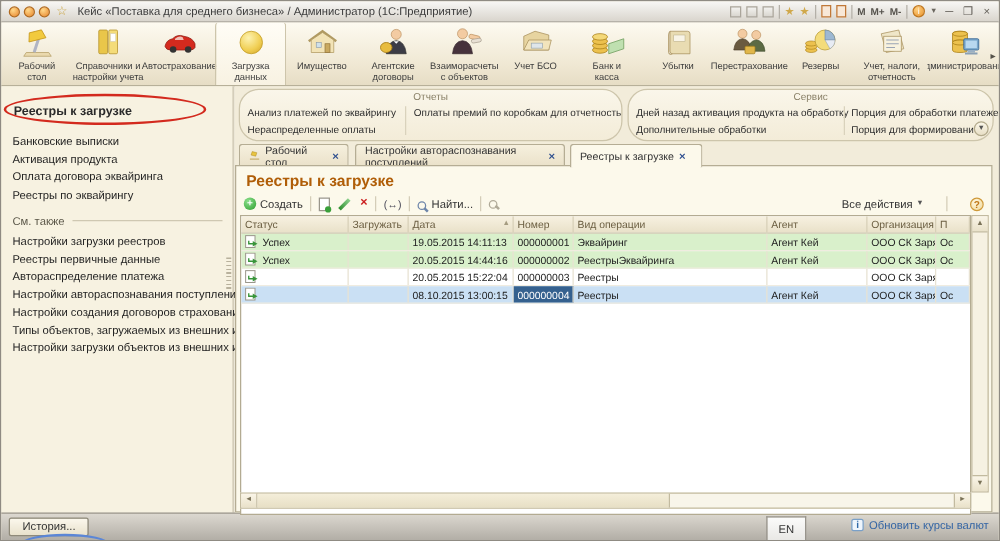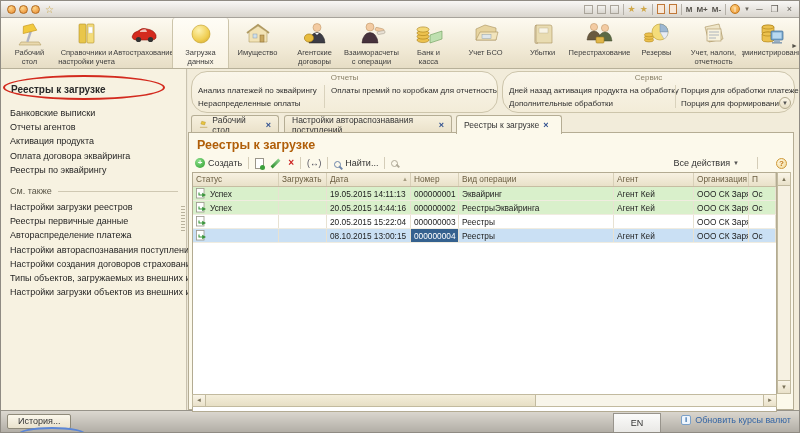--- a/index.html
+++ b/index.html
@@ -134,21 +134,21 @@
   .hs-left{left:0;border-right:1px solid #c2ba9f}
   .hs-right{right:0;border-left:1px solid #c2ba9f}
   .hs-thumb{position:absolute;left:13px;top:0;width:330px;height:11px;cursor:pointer;
     background:linear-gradient(#f4eeda,#e7dfc5);border-right:1px solid #c2ba9f}
   
   .statusbar{position:absolute;left:0;right:0;bottom:0;height:22px;overflow:hidden;
     background:linear-gradient(#dcd8d0,#b2aea6);border-top:1px solid #979389}
   .btn-history{position:absolute;left:6px;top:3px;height:15px;padding:0 10px;font-size:9px;
     color:#333;background:linear-gradient(#fbf7ec,#e9e2cd);border:1px solid #8f8a7a;
     border-radius:2px;line-height:13px;cursor:pointer}
-  .lang{position:absolute;left:612px;top:2px;width:48px;height:20px;text-align:center;
+  .lang{position:absolute;left:612px;top:2px;width:32px;height:20px;text-align:center;
     background:linear-gradient(#fbfbfa,#e8e7e4);border:1px solid #98948c;border-bottom:none;
     font-size:9px;color:#333;line-height:18px;cursor:pointer}
   .notify{position:absolute;right:8px;top:4px;display:flex;align-items:center;gap:4px;
     font-size:9px;color:#3465a4;cursor:pointer}
   .notify-ico{width:10px;height:10px;border:1px solid #7aa0c8;background:#eef5fc;
     color:#2f6aa8;font-size:8px;font-weight:bold;text-align:center;line-height:8px;
     border-radius:2px}
   .blue-arc{position:absolute;left:16px;bottom:-11px;width:70px;height:16px;
     border:2px solid #5b86d6;border-radius:50%;pointer-events:none}
 </style>
@@ -157,20 +157,21 @@
 
 <div class="window">
 
   <div class="titlebar">
     <div class="tb-btns">
       <span class="tb-circle"></span>
       <span class="tb-circle"></span>
       <span class="tb-circle"></span>
     </div>
     <span class="tb-star">☆</span>
+    <span class="tb-title">Кейс «Поставка для среднего бизнеса» / Администратор  (1С:Предприятие)</span>
     <div class="tb-right">
       <span class="mini"></span>
       <span class="mini"></span>
       <span class="mini"></span>
       <span class="tb-sep"></span>
       <span class="tb-gstar">★</span>
       <span class="tb-gstar">★</span>
       <span class="tb-sep"></span>
       <span class="calc"></span>
       <span class="calc"></span>
@@ -249,42 +250,42 @@
 договоры</span>
     </div>
     <div class="section">
       <svg viewBox="0 0 30 26">
           <circle cx="13" cy="6" r="4" fill="#f3cba2" stroke="#b68a58" stroke-width="0.5"></circle>
           <path d="M5 22 Q6 12 13 11.5 Q20 12 21 22 Z" fill="#46323c" stroke="#2a1a22" stroke-width="0.5"></path>
           <rect x="18" y="7" width="9" height="3.4" rx="1.6" fill="#f3cba2" stroke="#b68a58" stroke-width="0.5" transform="rotate(14 22 9)"></rect>
           <rect x="20" y="10" width="8" height="3" rx="1.5" fill="#e8e0d4" stroke="#a09888" stroke-width="0.5" transform="rotate(-10 24 11)"></rect>
         </svg>
       <span class="section-label">Взаиморасчеты
-с операции</span>
+с объектов</span>
+    </div>
+    <div class="section">
+      <svg viewBox="0 0 30 26">
+          <path d="M5 8 L14 4 L25 7 L25 19 L5 19 Z" fill="#e7d4a0" stroke="#a8905c" stroke-width="0.6"></path>
+          <path d="M5 19 L9 11 L27 11 L25 19 Z" fill="#f2e4bc" stroke="#a8905c" stroke-width="0.6"></path>
+          <rect x="11" y="13.5" width="9" height="4" fill="#dfe6ea" stroke="#90a0aa" stroke-width="0.5"></rect>
+        </svg>
+      <span class="section-label">Учет БСО</span>
     </div>
     <div class="section">
       <svg viewBox="0 0 30 26">
           <path d="M16 14 L28 10 L28 18 L16 22 Z" fill="#bfe0b0" stroke="#6a9a58" stroke-width="0.6"></path>
           <g stroke="#a87e16" stroke-width="0.6" fill="#ecc14e">
             <ellipse cx="9" cy="19" rx="6" ry="2.6"></ellipse>
             <ellipse cx="9" cy="15.5" rx="6" ry="2.6"></ellipse>
             <ellipse cx="9" cy="12" rx="6" ry="2.6"></ellipse>
             <ellipse cx="9" cy="8.5" rx="6" ry="2.6" fill="#f4d878"></ellipse>
           </g>
         </svg>
       <span class="section-label">Банк и
 касса</span>
-    </div>
-    <div class="section">
-      <svg viewBox="0 0 30 26">
-          <path d="M5 8 L14 4 L25 7 L25 19 L5 19 Z" fill="#e7d4a0" stroke="#a8905c" stroke-width="0.6"></path>
-          <path d="M5 19 L9 11 L27 11 L25 19 Z" fill="#f2e4bc" stroke="#a8905c" stroke-width="0.6"></path>
-          <rect x="11" y="13.5" width="9" height="4" fill="#dfe6ea" stroke="#90a0aa" stroke-width="0.5"></rect>
-        </svg>
-      <span class="section-label">Учет БСО</span>
     </div>
     <div class="section">
       <svg viewBox="0 0 30 26">
           <path d="M8 4 L22 4 Q24 4 24 6 L24 22 L10 22 Q8 22 8 20 Z" fill="#e9dcb2" stroke="#a8905c" stroke-width="0.6"></path>
           <path d="M8 4 Q7 5 7 7 L7 21 Q7 22.5 8.5 22.5 L10 22" fill="none" stroke="#a8905c" stroke-width="0.8"></path>
           <rect x="11" y="7" width="9" height="5" fill="#f8f4e6" stroke="#b8ac88" stroke-width="0.4"></rect>
         </svg>
       <span class="section-label">Убытки</span>
     </div>
     <div class="section">
@@ -337,21 +338,20 @@
           <rect x="16" y="21" width="10" height="1.6" fill="#8aa0b4"></rect>
         </svg>
       <span class="section-label" style="white-space:nowrap">Администрирование</span>
     </div>
   </div>
   <span class="ribbon-arrow">►</span>
 
   <div class="sidebar">
     <div class="sb-header">Реестры к загрузке</div>
     <div class="sb-item">Банковские выписки</div>
-    <div class="sb-item">Отчеты агентов</div>
     <div class="sb-item">Активация продукта</div>
     <div class="sb-item">Оплата договора эквайринга</div>
     <div class="sb-item">Реестры по эквайрингу</div>
     <div class="sb-see">
         <span>См. также</span>
       </div>
     <div class="sb-item">Настройки загрузки реестров</div>
     <div class="sb-item">Реестры первичные данные</div>
     <div class="sb-item">Автораспределение платежа</div>
     <div class="sb-item">Настройки автораспознавания поступлений</div>

